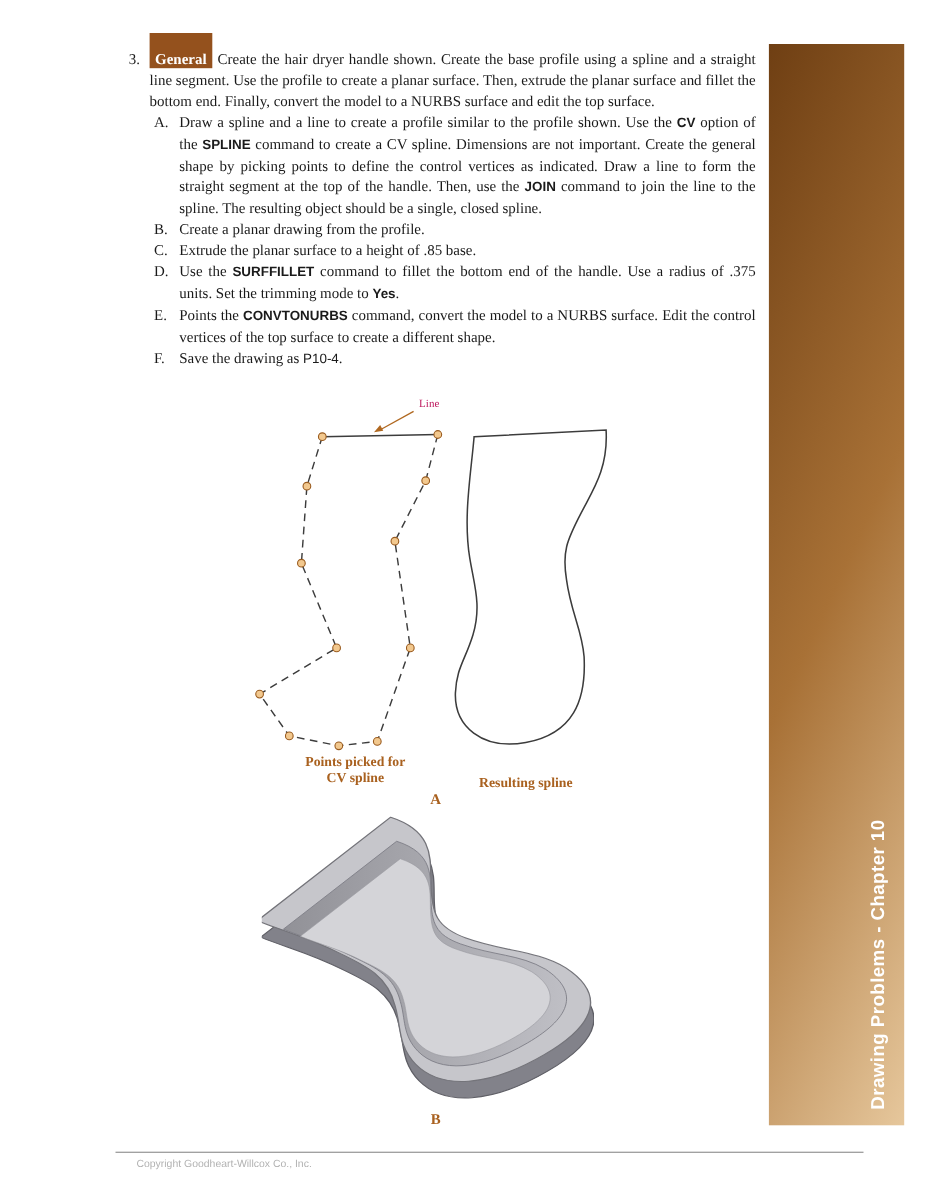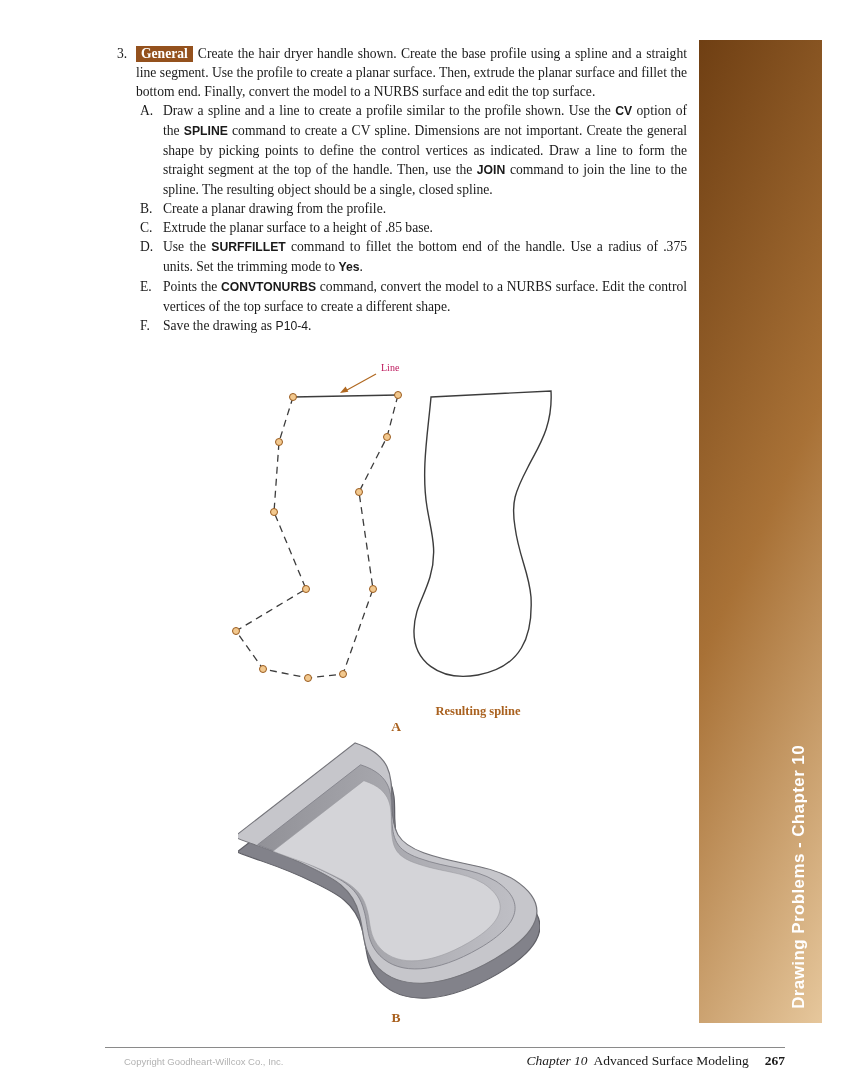--- a/index.html
+++ b/index.html
@@ -8,21 +8,21 @@
     font-family:"Liberation Serif", serif; color:#1a1a1a; overflow:hidden;
   }
 
   
   .text-block { position:absolute; left:105px; top:44px; width:582px;
     font-size:13.6px; line-height:19px; }
   .problem { display:flex; }
   .pnum { width:31px; padding-left:12px; box-sizing:border-box; flex:none; }
   .pbody { flex:1; }
   .intro { margin:0; text-align:justify; }
-  .badge { background:#94511d; color:#fff; font-weight:bold; padding:0 5px 1px 5px; margin-right:5px; }
+  .badge { background:#94511d; color:#fff; font-weight:bold; padding:16px 5px 1px 5px; margin-right:5px; }
   .kw { font-family:"Liberation Sans", sans-serif; font-weight:bold; font-size:12.2px; }
   .fn { font-family:"Liberation Sans", sans-serif; font-size:12.2px; }
   .steps { margin:0; }
   .step { display:flex; }
   .letter { width:27px; padding-left:4px; box-sizing:border-box; flex:none; }
   .stext { flex:1; text-align:justify; }
 
   
   .figure-a { position:absolute; left:105px; top:362px; width:582px; height:380px; }
   .fig-a-svg { position:absolute; left:116px; top:0; }
@@ -119,20 +119,24 @@
         <circle cx="85" cy="227" r="3.5"></circle>
         <circle cx="53" cy="150" r="3.5"></circle>
         <circle cx="58" cy="80" r="3.5"></circle>
       </g>
       <g stroke="#b06820" fill="#b06820">
         <path d="M155,12 L126,28" fill="none" stroke-width="1.2"></path>
         <polygon points="119,31 127.4,29.7 124.6,24.4" stroke="none"></polygon>
       </g>
     </svg>
     <div class="line-label">Line</div>
+    <div class="cap-left">
+      <div>Points picked for</div>
+      <div>CV spline</div>
+    </div>
     <div class="cap-right">Resulting spline</div>
     <div class="fig-label a">A</div>
   </div>
 
   <div class="figure-b">
     <svg class="fig-b-svg" width="302" height="268" viewBox="0 0 302 268">
       <defs>
         <path id="hp" transform="translate(152,126) scale(1.25,0.98) rotate(-32) translate(-114,-133)" d="M25,40 L158,10 C178,38 162,58 150,78 C136,102 132,114 145,134 C162,160 182,170 192,196 C203,230 186,252 136,256 C86,260 55,244 52,214 C50,192 62,178 68,160 C78,134 70,118 60,98 C48,72 34,56 25,40 Z"></path>
         <linearGradient id="cavg" x1="0" y1="0" x2="1" y2="1">
           <stop offset="0" stop-color="#8e8e94"></stop>
@@ -146,18 +150,15 @@
     </svg>
     <div class="fig-label b">B</div>
   </div>
 
   <div class="sidebar">
     <div class="sidebar-text">Drawing Problems - Chapter 10</div>
   </div>
 
   <div class="footer">
     <span class="copyright">Copyright Goodheart-Willcox Co., Inc.</span>
-    <span class="footer-right">
-      <span class="chap-it">Chapter 10</span><span class="chap-title">Advanced Surface Modeling</span><span class="page-num">267</span>
-    </span>
   </div>
 
 </div>
 
 </body></html>

